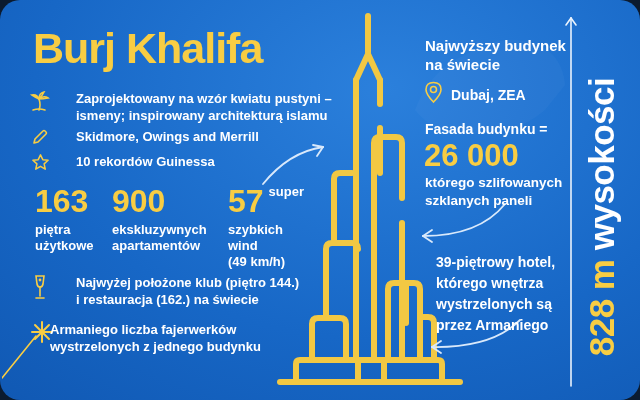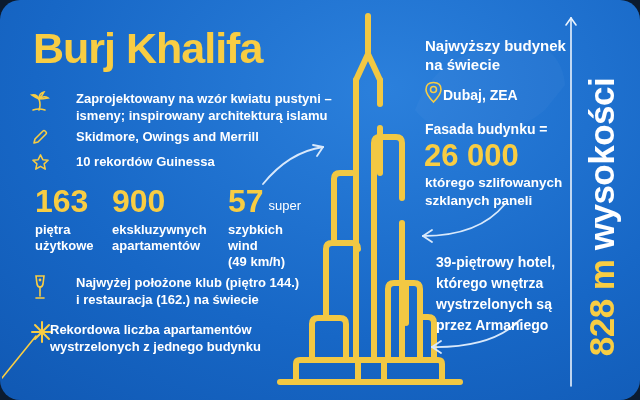--- a/index.html
+++ b/index.html
@@ -27,31 +27,31 @@
   .fact .txt { font-size:13px; line-height:17px; font-weight:700; color:#FFFFFF; }
   .fact .icn { flex:0 0 24px; display:flex; justify-content:center; }
   .f1 { left:28px; top:90px;  width:320px; }
   .f2 { left:28px; top:128px; width:320px; }
   .f3 { left:28px; top:153px; width:320px; }
   .f4 { left:28px; top:274px; width:330px; }
   .f5 { left:50px; top:321px; width:310px; }
 
   .stats { position:absolute; left:35px; top:184px; }
   .stat { position:absolute; top:0; }
-  .stat .num-row { display:flex; align-items:flex-end; gap:5px; }
+  .stat .num-row { display:flex; gap:5px; }
   .stat .num { font-size:32px; font-weight:700; color:#F8CD43; line-height:34px; }
-  .stat .sup { font-size:13px; font-weight:400; color:#FFFFFF; padding-bottom:5px; }
+  .stat .sup { font-size:13px; font-weight:700; color:#FFFFFF; padding-bottom:5px; }
   .stat .lbl { font-size:13px; line-height:16px; font-weight:700; color:#FFFFFF; margin-top:4px; }
   .s1 { left:0; }
   .s2 { left:77px; }
   .s3 { left:193px; }
 
   
   .r-headline { position:absolute; left:425px; top:36px; font-size:15px; line-height:19px; font-weight:700; color:#FFFFFF; }
-  .r-location { position:absolute; left:424px; top:81px; display:flex; align-items:center; }
+  .r-location { position:absolute; left:424px; top:81px; display:flex; align-items:center; gap:8px; }
   .r-location .loc-txt { font-size:14px; font-weight:700; color:#FFFFFF; }
   .r-facade-label { position:absolute; left:425px; top:121px; font-size:14px; font-weight:700; color:#FFFFFF; }
   .r-facade-value { position:absolute; left:424px; top:138px; font-size:31px; font-weight:700; color:#F8CD43; }
   .r-facade-lines { position:absolute; left:425px; top:174px; font-size:13.5px; line-height:18px; font-weight:700; color:#FFFFFF; }
   .r-hotel { position:absolute; left:436px; top:252px; font-size:14px; line-height:21px; font-weight:700; color:#FFFFFF; }
 
   
   .measure-arrow { position:absolute; left:564px; top:14px; }
   .height-label { position:absolute; left:577px; top:38px; width:50px; height:358px; }
   .height-label .rot {
@@ -162,21 +162,21 @@
       <div>i restauracja (162.) na świecie</div>
     </div>
   </div>
 
   <svg class="arrow-svg" style="left:2px; top:320px;" width="52" height="62" viewBox="0 0 52 62" fill="none" stroke="#F8CD43" stroke-width="1.6" stroke-linecap="round">
     <path d="M0,58 L34,16"></path>
     <path d="M40,2 L40,22 M30,12 L50,12 M33,5 L47,19 M47,5 L33,19" stroke-width="2"></path>
   </svg>
   <div class="fact f5">
     <div class="txt">
-      <div>Rekordowa liczba apartamentów</div>
+      <div>Armaniego liczba fajerwerków</div>
       <div>wystrzelonych z jednego budynku</div>
     </div>
   </div>
 
   <svg class="tower" width="196" height="384" viewBox="0 0 196 384" fill="none" stroke="#F2C843" stroke-width="6" stroke-linecap="round" stroke-linejoin="round">
 
     <path d="M8,376 H188"></path>
 
     <path d="M24,376 V358 Q24,354 28,354 H166 Q170,354 170,358 V376"></path>
     <path d="M86,354 V376"></path>

